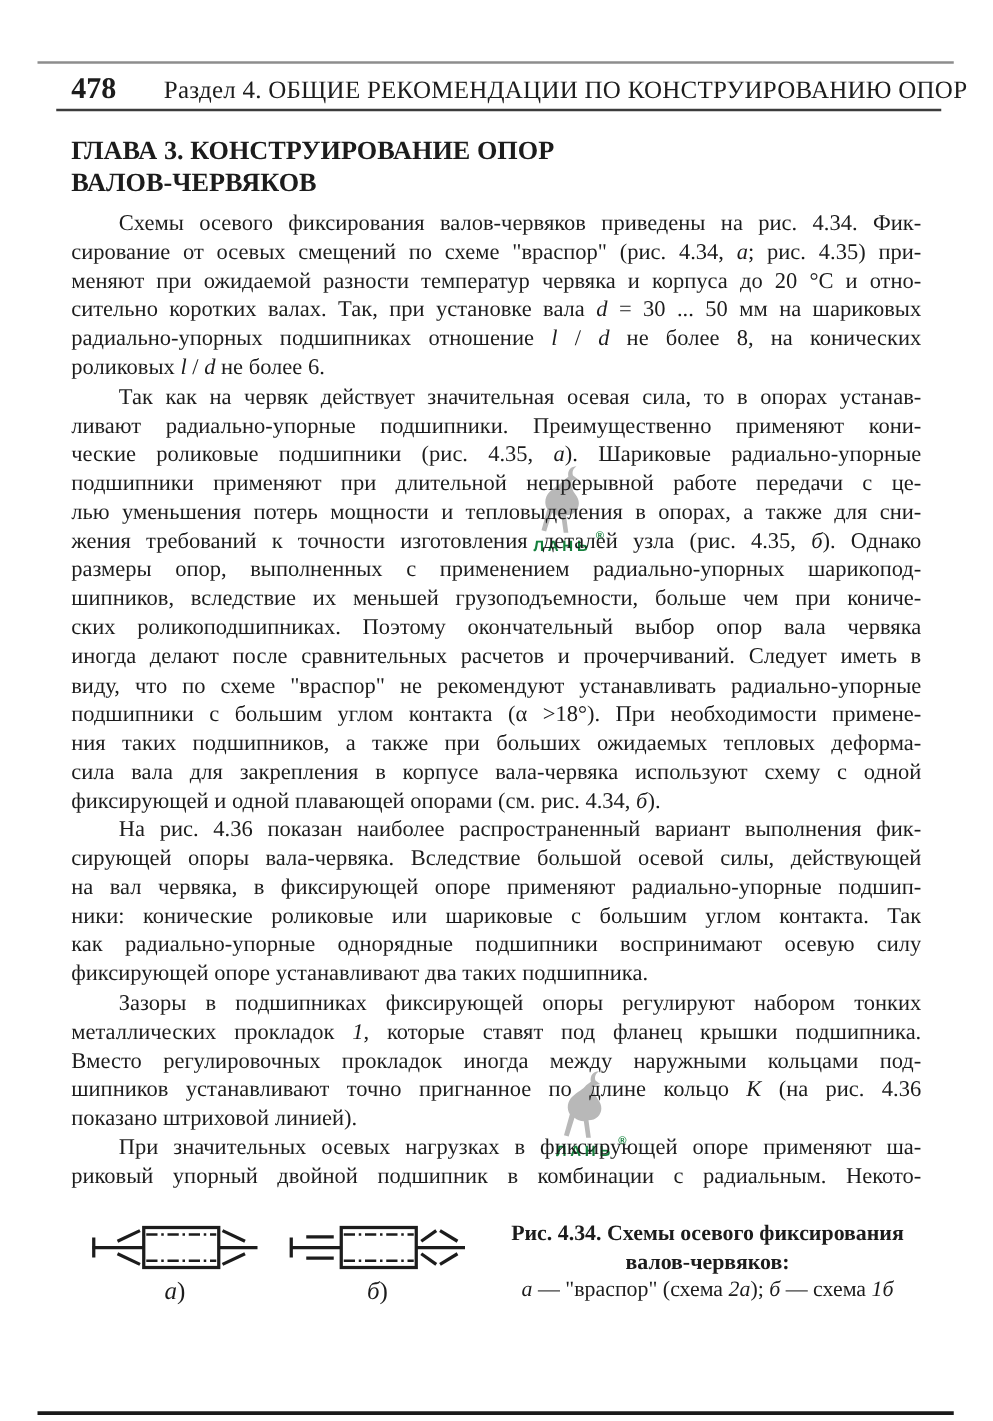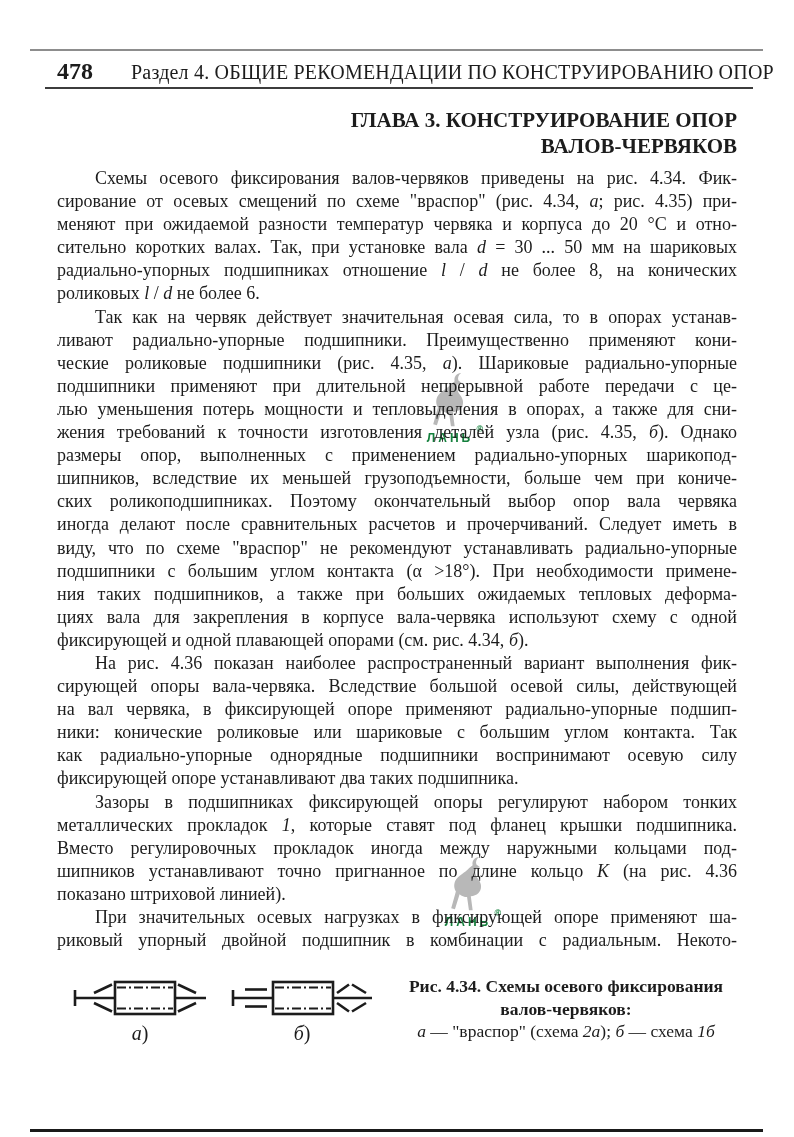--- a/index.html
+++ b/index.html
@@ -9,21 +9,21 @@
   }
   .rule{position:absolute;}
   .rule-top{left:30px;top:49px;width:733px;height:2px;background:#8d8d8d;}
   .rule-header{left:45px;top:87px;width:708px;height:2px;background:#3c3c3c;}
   .rule-bottom{left:30px;top:1129px;width:733px;height:3px;background:#1a1a1a;}
 
   .header{position:absolute;left:57px;top:58px;width:680px;display:flex;align-items:baseline;z-index:2;}
   .pagenum{font-weight:bold;font-size:24px;}
   .running{margin-left:38px;font-size:20px;letter-spacing:.2px;white-space:nowrap;}
 
-  .chapter{position:absolute;left:57px;top:107px;width:680px;margin:0;text-align:right;
+  .chapter{position:absolute;left:57px;top:107px;width:680px;margin:0;text-align:left;
     font-size:21px;line-height:26px;font-weight:bold;z-index:2;}
 
   .body-text{position:absolute;left:57px;top:167px;width:680px;z-index:2;}
   .line{height:23.1px;line-height:23.1px;font-size:18px;text-align:justify;
     text-align-last:justify;overflow:hidden;}
   .line.first{text-indent:38px;}
   .line.lastleft{text-align-last:left;}
   .line i{font-style:italic;}
 
   .watermark{position:absolute;z-index:1;width:64px;text-align:center;}
@@ -100,21 +100,21 @@
       <div class="line"><span>подшипники применяют при длительной непрерывной работе передачи с це-</span></div>
       <div class="line"><span>лью уменьшения потерь мощности и тепловыделения в опорах, а также для сни-</span></div>
       <div class="line"><span>жения требований к точности изготовления деталей узла (рис. 4.35, </span><i>б</i><span>). Однако</span></div>
       <div class="line"><span>размеры опор, выполненных с применением радиально-упорных шарикопод-</span></div>
       <div class="line"><span>шипников, вследствие их меньшей грузоподъемности, больше чем при кониче-</span></div>
       <div class="line"><span>ских роликоподшипниках. Поэтому окончательный выбор опор вала червяка</span></div>
       <div class="line"><span>иногда делают после сравнительных расчетов и прочерчиваний. Следует иметь в</span></div>
       <div class="line"><span>виду, что по схеме "враспор" не рекомендуют устанавливать радиально-упорные</span></div>
       <div class="line"><span>подшипники с большим углом контакта (α &gt;18°). При необходимости примене-</span></div>
       <div class="line"><span>ния таких подшипников, а также при больших ожидаемых тепловых деформа-</span></div>
-      <div class="line"><span>циях вала для закрепления в корпусе вала-червяка используют схему с одной</span></div>
+      <div class="line"><span>сила вала для закрепления в корпусе вала-червяка используют схему с одной</span></div>
       <div class="line lastleft"><span>фиксирующей и одной плавающей опорами (см. рис. 4.34, </span><i>б</i><span>).</span></div>
       <div class="line first"><span>На рис. 4.36 показан наиболее распространенный вариант выполнения фик-</span></div>
       <div class="line"><span>сирующей опоры вала-червяка. Вследствие большой осевой силы, действующей</span></div>
       <div class="line"><span>на вал червяка, в фиксирующей опоре применяют радиально-упорные подшип-</span></div>
       <div class="line"><span>ники: конические роликовые или шариковые с большим углом контакта. Так</span></div>
       <div class="line"><span>как радиально-упорные однорядные подшипники воспринимают осевую силу</span></div>
       <div class="line lastleft"><span>фиксирующей опоре устанавливают два таких подшипника.</span></div>
       <div class="line first"><span>Зазоры в подшипниках фиксирующей опоры регулируют набором тонких</span></div>
       <div class="line"><span>металлических прокладок </span><i>1</i><span>, которые ставят под фланец крышки подшипника.</span></div>
       <div class="line"><span>Вместо регулировочных прокладок иногда между наружными кольцами под-</span></div>

